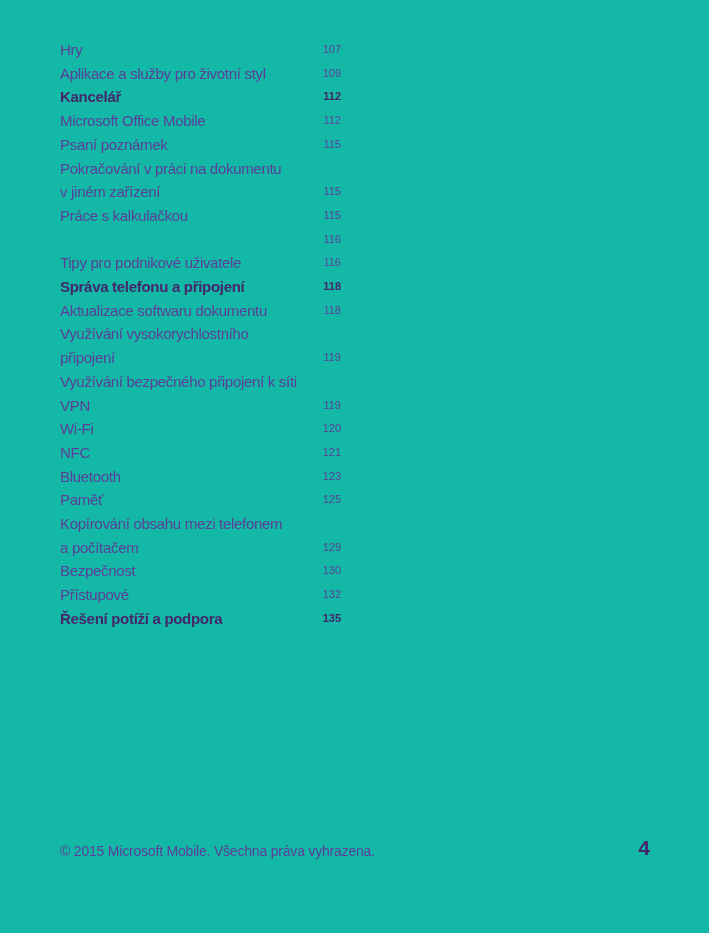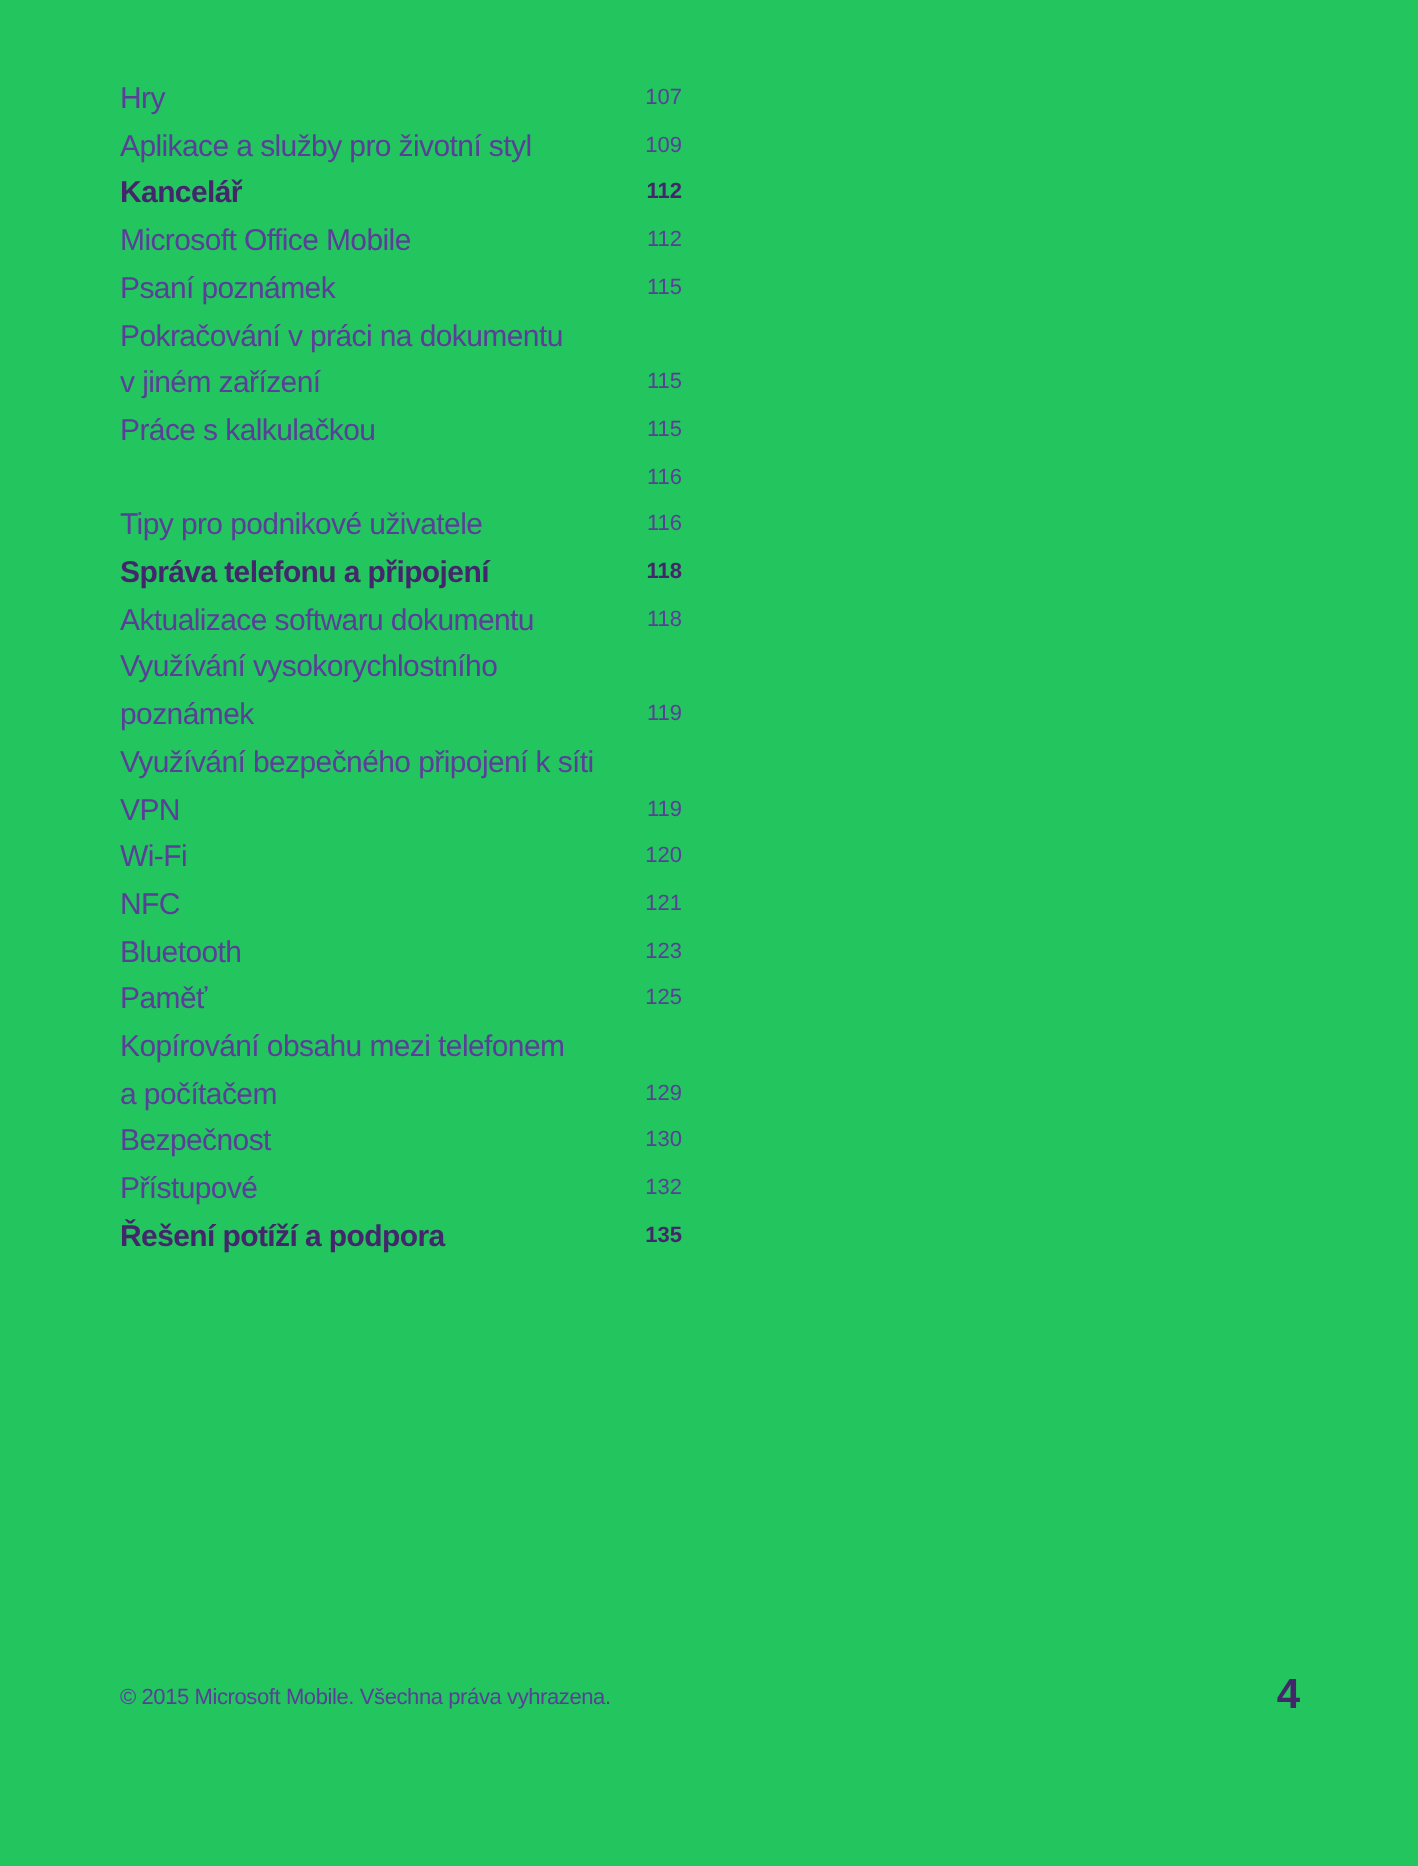--- a/index.html
+++ b/index.html
@@ -4,21 +4,21 @@
 <style>
   html, body {
     margin: 0;
     padding: 0;
     background: #ffffff;
   }
   .page {
     position: relative;
     width: 709px;
     height: 933px;
-    background: #22c55e;
+    background: #14b8a6;
     font-family: "Liberation Sans", "DejaVu Sans", sans-serif;
     overflow: hidden;
   }
   .toc {
     position: absolute;
     left: 60px;
     top: 38px;
     width: 281px;
   }
   .toc-row {
@@ -45,21 +45,21 @@
   }
   .toc-row.bold .toc-title,
   .toc-row.bold .toc-page {
     font-weight: bold;
     color: #44276b;
   }
   .footer {
     position: absolute;
     left: 60px;
     top: 843px;
-    font-size: 11px;
+    font-size: 14px;
     letter-spacing: -0.2px;
     color: #5b3e99;
   }
   .page-number {
     position: absolute;
     right: 59px;
     top: 836px;
     font-size: 21px;
     font-weight: bold;
     color: #44276b;
@@ -121,21 +121,21 @@
     <span class="toc-page">118</span>
   </div>
 
   <div class="toc-row">
     <span class="toc-title">Aktualizace softwaru dokumentu</span>
     <span class="toc-page">118</span>
   </div>
 
   <div class="toc-row">
     <span class="toc-title">Využívání vysokorychlostního
-poznámek</span>
+připojení</span>
     <span class="toc-page">119</span>
   </div>
 
   <div class="toc-row">
     <span class="toc-title">Využívání bezpečného připojení k síti
 VPN</span>
     <span class="toc-page">119</span>
   </div>
 
   <div class="toc-row">

